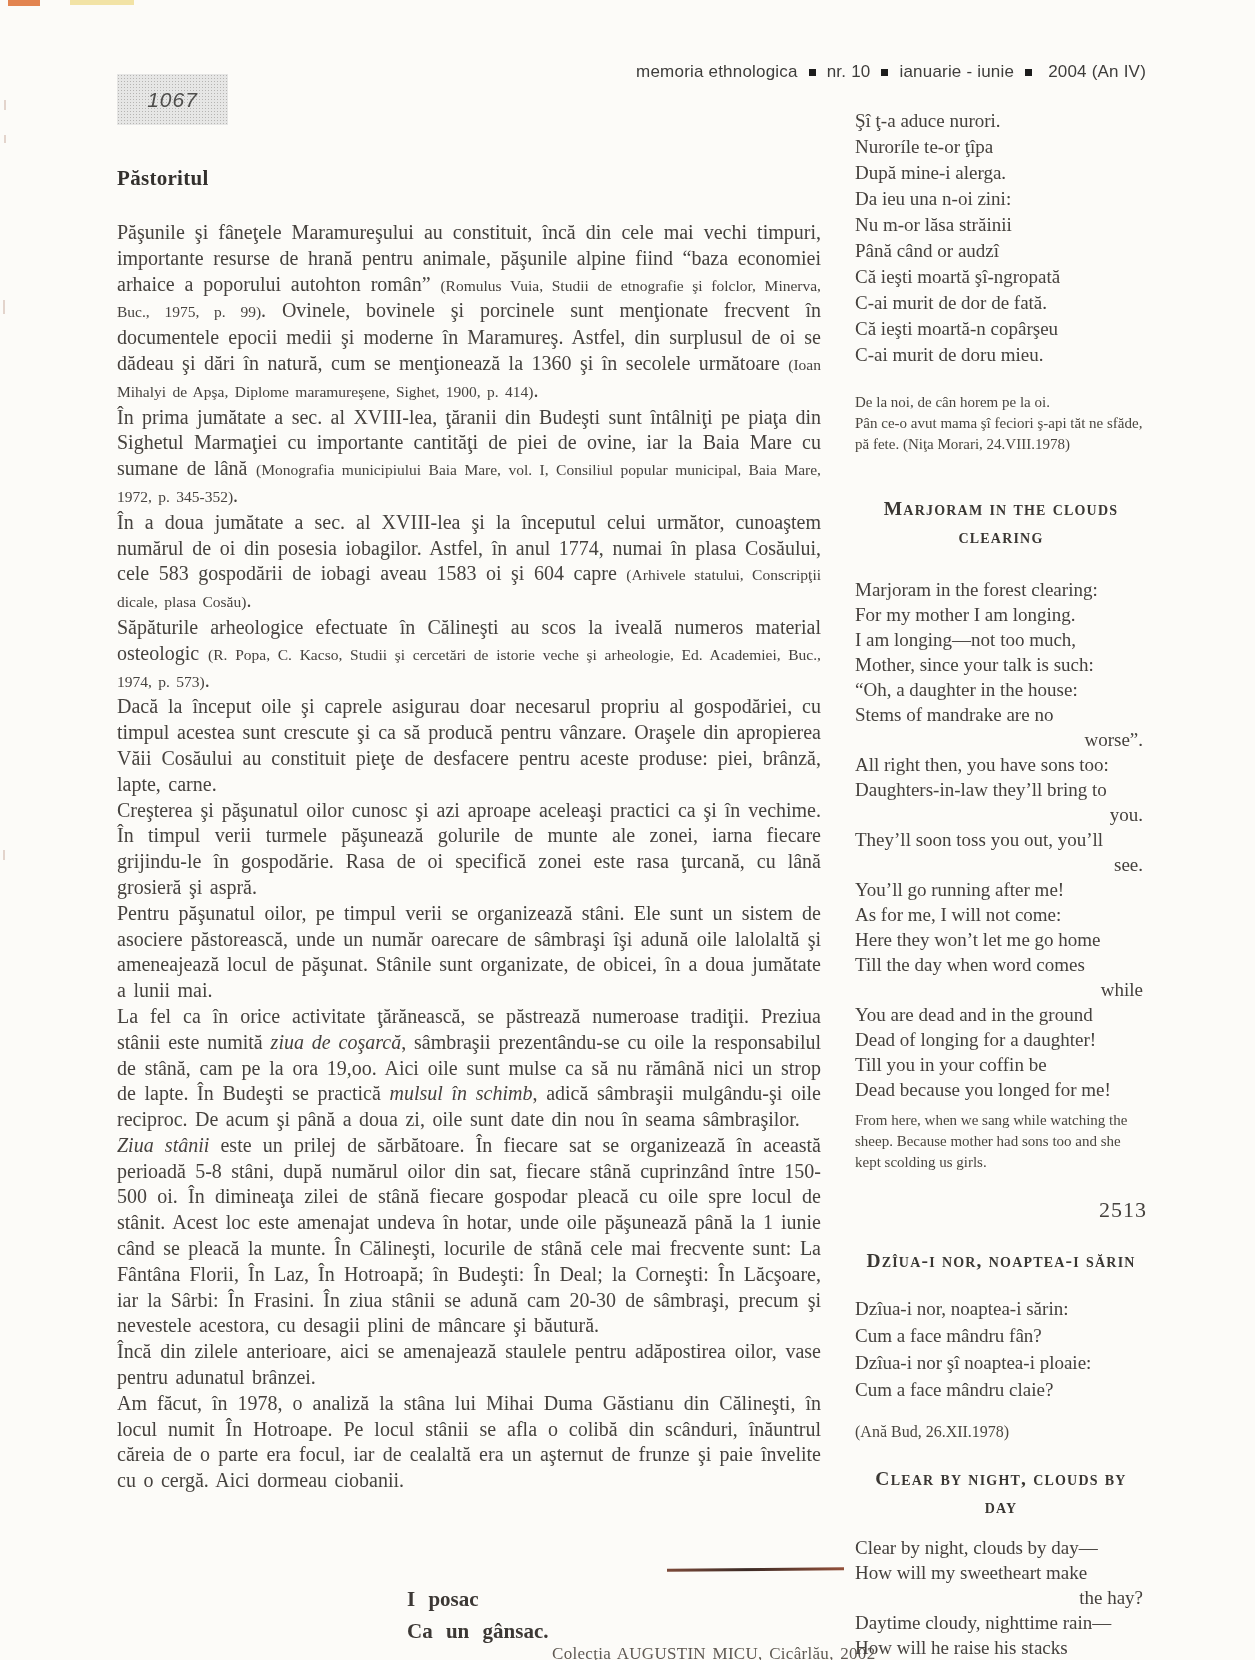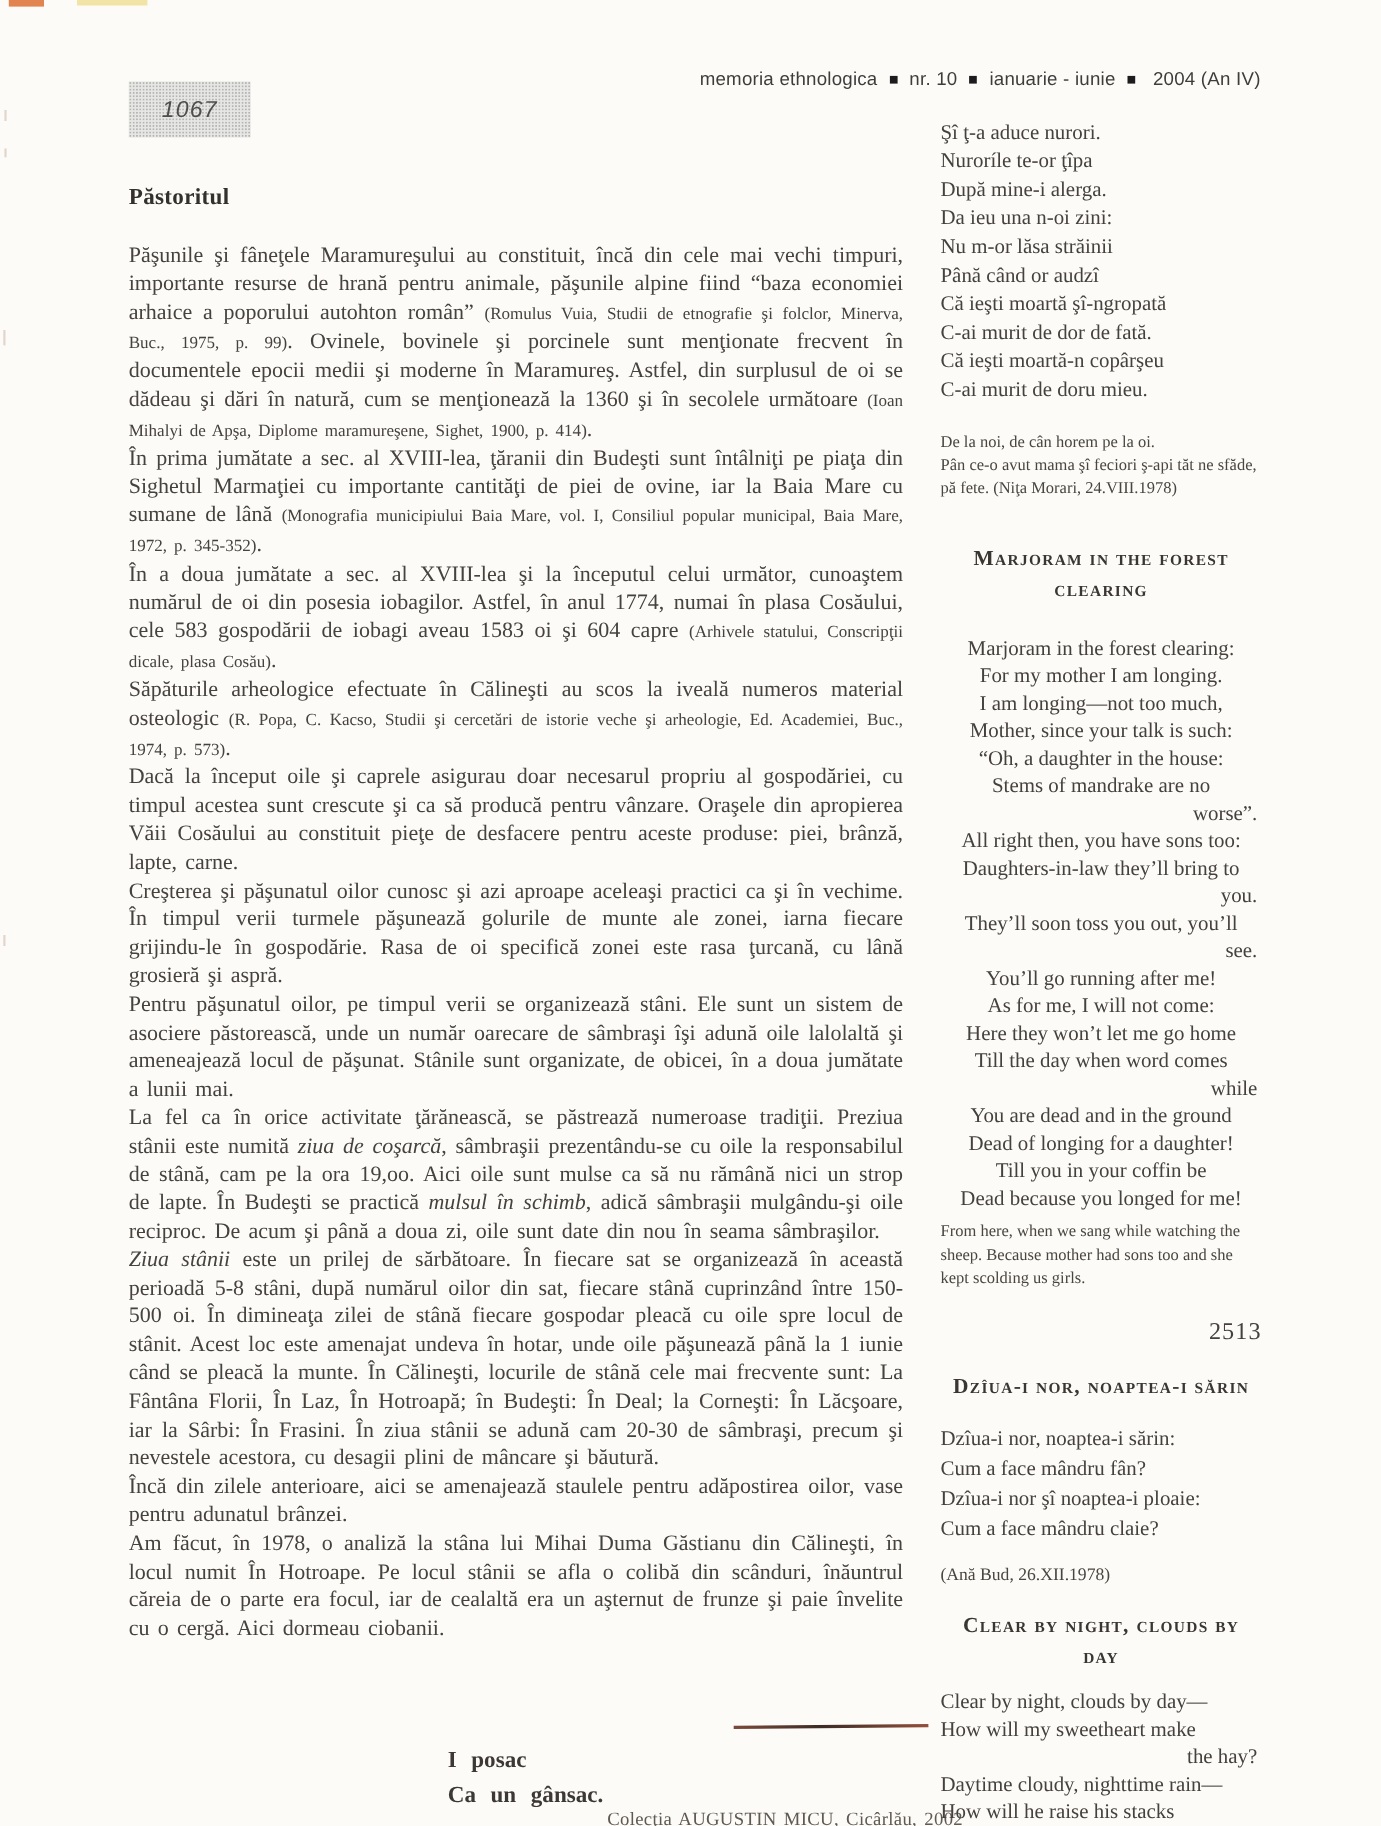--- a/index.html
+++ b/index.html
@@ -67,21 +67,21 @@
   .right-col .line{white-space:nowrap;}
   .right-col .line.right{text-align:right;padding-right:4px;}
   .poem1{margin-top:8px;}
   .poem1 .line{font-size:19px;line-height:26px;}
   .note{margin-top:24px;}
   .note .line{font-size:15px;line-height:21px;color:#4a463f;}
   .ptitle{margin:40px 0 0 0;text-align:center;font-weight:bold;font-variant:small-caps;
     font-size:19.5px;line-height:28px;letter-spacing:1.2px;color:#3a3733;}
   .ptitle .line{white-space:nowrap;}
   .poem2{margin-top:26px;}
-  .poem2 .line{font-size:19px;line-height:25px;text-align:center;}
+  .poem2 .line{font-size:19px;line-height:25px;}
   .note2{margin-top:8px;}
   .songnum{margin-top:24px;text-align:right;font-size:22px;letter-spacing:1px;color:#45413d;}
   .ptitle3{margin-top:24px;}
   .poem3{margin-top:20px;}
   .poem3 .line{font-size:19px;line-height:27px;}
   .attr{margin-top:20px;font-size:16px;color:#4a463f;}
   .ptitle4{margin-top:24px;}
   .poem4{margin-top:14px;}
   .poem4 .line{font-size:19px;line-height:25px;}
 </style>
@@ -144,21 +144,21 @@
         <div class="line">Că ieşti moartă-n copârşeu</div>
         <div class="line">C-ai murit de doru mieu.</div>
       </div>
     <div class="note">
         <div class="line">De la noi, de cân horem pe la oi.</div>
         <div class="line">Pân ce-o avut mama şî feciori ş-api tăt ne sfăde,</div>
         <div class="line">pă fete. (Niţa Morari, 24.VIII.1978)</div>
       </div>
 
     <h2 class="ptitle">
-        <div class="line">Marjoram in the forest</div>
+        <div class="line">Marjoram in the clouds</div>
         <div class="line">clearing</div>
       </h2>
     <div class="poem2">
         <div class="line">Marjoram in the forest clearing:</div>
         <div class="line">For my mother I am longing.</div>
         <div class="line">I am longing—not too much,</div>
         <div class="line">Mother, since your talk is such:</div>
         <div class="line">“Oh, a daughter in the house:</div>
         <div class="line">Stems of mandrake are no</div>
         <div class="line right">worse”.</div>

